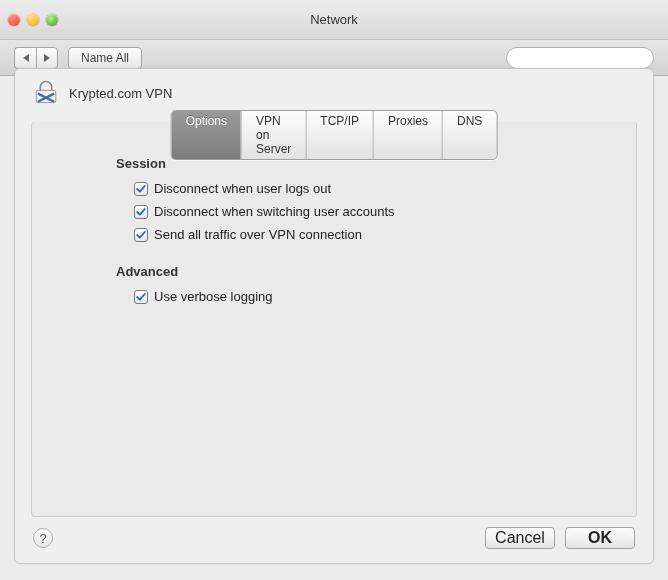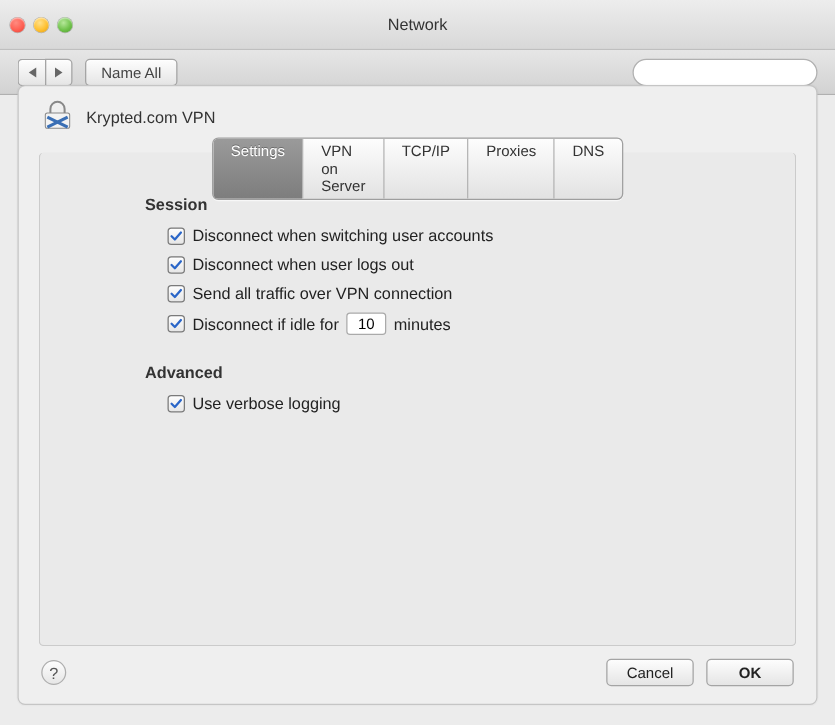--- a/index.html
+++ b/index.html
@@ -199,21 +199,21 @@
     border: 1px solid #aeaeae;
     background: linear-gradient(#fdfdfd,#e6e6e6);
     display: flex; align-items: center; justify-content: center;
     font-size: 13px; color: #555;
   }
   .footer-spacer { flex: 1; }
   .btn {
     height: 22px; min-width: 70px; padding: 0 4px;
     border: 1px solid #a4a4a4; border-radius: 4px;
     background: linear-gradient(#fdfdfd,#e5e5e5);
-    font-size: 12px; color: #222;
+    font-size: 16px; color: #222;
     display: flex; align-items: center; justify-content: center;
   }
   .btn.primary { font-weight: 600; }
 
   .tri { display: inline-block; width: 0; height: 0; border-top: 4px solid transparent; border-bottom: 4px solid transparent; }
   .tri.l { border-right: 6px solid #666; }
   .tri.r { border-left: 6px solid #666; }
 
   .ghost-check { width: 12px; height: 12px; border: 1px solid #c8c8c8; border-radius: 2px; background: #f4f4f4; }
   .ghost-q { width:18px; height:18px; border-radius:50%; border:1px solid #c8c8c8; background:linear-gradient(#fbfbfb,#ececec); display:inline-flex; align-items:center; justify-content:center; color:#b4b4b4; }
@@ -321,63 +321,53 @@
         <path d="M9 14v-4a7 7 0 0 1 14 0v4" fill="none" stroke="#888" stroke-width="2"></path>
         <path d="M6 18 L26 28" stroke="#3a6fb5" stroke-width="3"></path>
         <path d="M6 28 L26 18" stroke="#3a6fb5" stroke-width="3"></path>
       </svg>
     </span>
     <span class="conn-name">Krypted.com VPN</span>
   </div>
 
   <div class="sheet-inner">
     <div class="tabbar">
-      <div class="tab active">Settings</div>
+      <div class="tab active">Options</div>
       <div class="tab">VPN on Server</div>
       <div class="tab">TCP/IP</div>
       <div class="tab">Proxies</div>
       <div class="tab">DNS</div>
     </div>
 
     <div style="padding-left:60px;">
       <div class="section">
         <h4>Session</h4>
+        <div class="row">
+          <span class="chk">
+            <svg viewBox="0 0 16 16">
+                <path d="M3 8 L6.5 11.5 L13 4" stroke="#2a66c8" stroke-width="2.4" fill="none" stroke-linecap="round" stroke-linejoin="round"></path>
+              </svg>
+          </span>
+          <span>Disconnect when user logs out</span>
+        </div>
         <div class="row">
           <span class="chk">
             <svg viewBox="0 0 16 16">
                 <path d="M3 8 L6.5 11.5 L13 4" stroke="#2a66c8" stroke-width="2.4" fill="none" stroke-linecap="round" stroke-linejoin="round"></path>
               </svg>
           </span>
           <span>Disconnect when switching user accounts</span>
         </div>
         <div class="row">
           <span class="chk">
             <svg viewBox="0 0 16 16">
                 <path d="M3 8 L6.5 11.5 L13 4" stroke="#2a66c8" stroke-width="2.4" fill="none" stroke-linecap="round" stroke-linejoin="round"></path>
               </svg>
           </span>
-          <span>Disconnect when user logs out</span>
-        </div>
-        <div class="row">
-          <span class="chk">
-            <svg viewBox="0 0 16 16">
-                <path d="M3 8 L6.5 11.5 L13 4" stroke="#2a66c8" stroke-width="2.4" fill="none" stroke-linecap="round" stroke-linejoin="round"></path>
-              </svg>
-          </span>
           <span>Send all traffic over VPN connection</span>
-        </div>
-        <div class="row">
-          <span class="chk">
-            <svg viewBox="0 0 16 16">
-                <path d="M3 8 L6.5 11.5 L13 4" stroke="#2a66c8" stroke-width="2.4" fill="none" stroke-linecap="round" stroke-linejoin="round"></path>
-              </svg>
-          </span>
-          <span>Disconnect if idle for</span>
-          <input class="idle-input" value="10" style="">
-          <span>minutes</span>
         </div>
       </div>
 
       <div class="section" style="margin-top:18px;">
         <h4>Advanced</h4>
         <div class="row">
           <span class="chk">
             <svg viewBox="0 0 16 16">
                 <path d="M3 8 L6.5 11.5 L13 4" stroke="#2a66c8" stroke-width="2.4" fill="none" stroke-linecap="round" stroke-linejoin="round"></path>
               </svg>

